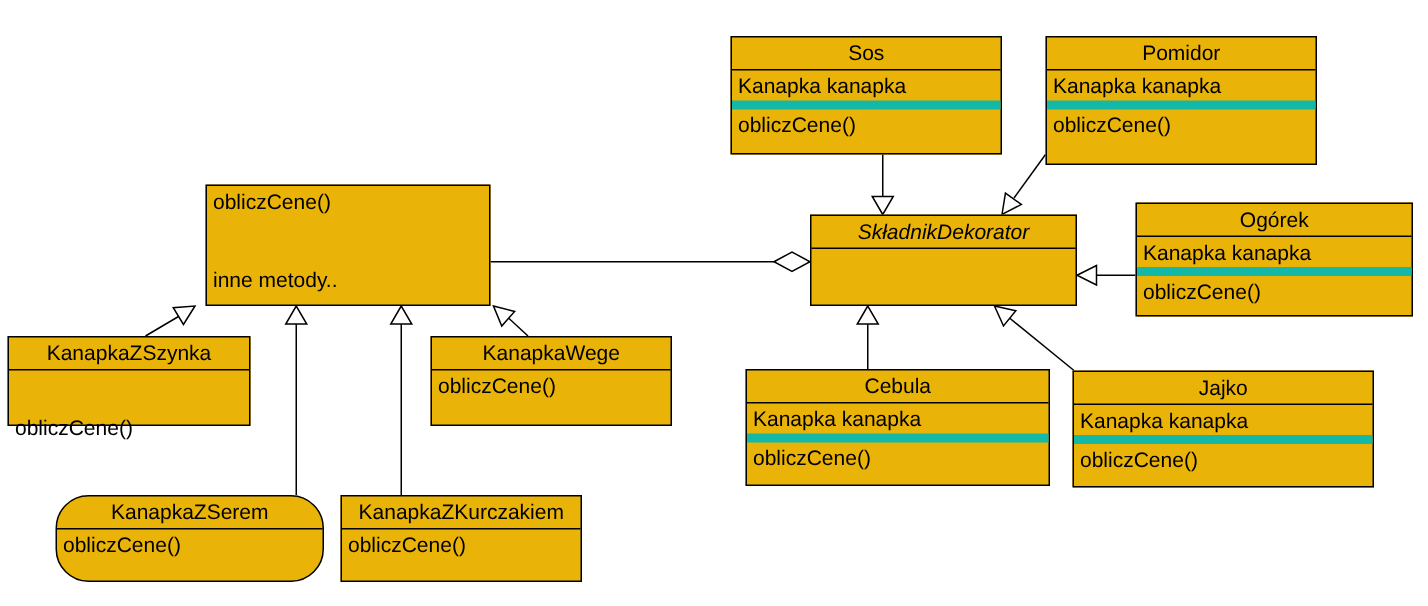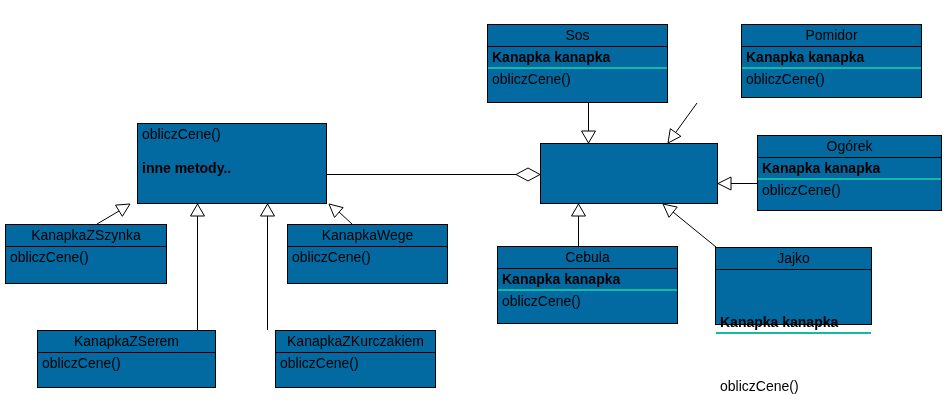--- a/index.html
+++ b/index.html
@@ -10,39 +10,39 @@
     background: #ffffff;
     font-family: "Liberation Sans", sans-serif;
     font-size: 14px;
     color: #000000;
     overflow: hidden;
   }
   #connections { position: absolute; left: 0; top: 0; z-index: 0; }
   .uml-class {
     position: absolute;
     z-index: 1;
-    background: #0369a1;
+    background: #eab308;
     border: 1px solid #000000;
     box-sizing: border-box;
     display: flex;
     flex-direction: column;
     line-height: 17px;
   }
   .uml-class .title {
     text-align: center;
     border-bottom: 1px solid #000000;
     padding: 2px 3px;
     white-space: nowrap;
     flex: 0 0 auto;
   }
   .uml-class .abstract { font-style: italic; }
   .uml-class .comp { padding: 2px 4px 1px 4px; white-space: nowrap; flex: 0 0 auto; }
-  .uml-class .sep { border-bottom: 2px solid #14b8a6; font-weight: bold; }
+  .uml-class .sep { border-bottom: 6px solid #14b8a6; }
   .uml-class .fill { flex: 1 1 auto; }
-  .uml-class .gap { margin-top: 14px; font-weight: bold; }
+  .uml-class .gap { margin-top: 32px; }
 </style>
 </head>
 <body>
 
 <div id="canvas">
 
   <svg id="connections" width="952" height="404" viewBox="0 0 952 404">
 
     <line x1="327" y1="174.5" x2="516" y2="174.5" stroke="#000" stroke-width="1"></line>
     <polygon points="516,174.5 528,168 540,174.5 528,181" fill="#ffffff" stroke="#000" stroke-width="1"></polygon>
@@ -74,66 +74,67 @@
     <line x1="352" y1="224" x2="339" y2="212" stroke="#000" stroke-width="1"></line>
     <polygon points="329,204 343.1,207.6 334.5,217.4" fill="#ffffff" stroke="#000" stroke-width="1"></polygon>
   </svg>
 
   <div class="uml-class" style="left:137px; top:123px; width:190px; height:81px;">
     <div class="comp">obliczCene()</div>
     <div class="comp gap fill">inne metody..</div>
   </div>
 
   <div class="uml-class" style="left:540px; top:143px; width:178px; height:61px;">
+    <div class="title abstract">SkładnikDekorator</div>
     <div class="comp fill"></div>
   </div>
 
   <div class="uml-class" style="left:487px; top:24px; width:181px; height:79px;">
     <div class="title">Sos</div>
     <div class="comp sep">Kanapka kanapka</div>
     <div class="comp fill">obliczCene()</div>
   </div>
 
-  <div class="uml-class" style="left:697px; top:24px; width:181px; height:74px;margin-left:44px;">
+  <div class="uml-class" style="left:697px; top:24px; width:181px; height:86px;">
     <div class="title">Pomidor</div>
     <div class="comp sep">Kanapka kanapka</div>
     <div class="comp fill">obliczCene()</div>
   </div>
 
   <div class="uml-class" style="left:757px; top:135px; width:185px; height:76px;">
     <div class="title">Ogórek</div>
     <div class="comp sep">Kanapka kanapka</div>
     <div class="comp fill">obliczCene()</div>
   </div>
 
-  <div class="uml-class" style="left:497px; top:246px; width:181px; height:78px;">
+  <div class="uml-class" style="left:497px; top:246px; width:203px; height:78px;">
     <div class="title">Cebula</div>
     <div class="comp sep">Kanapka kanapka</div>
     <div class="comp fill">obliczCene()</div>
   </div>
 
-  <div class="uml-class" style="left:715px; top:247px; width:157px; height:78px;gap:42px;">
+  <div class="uml-class" style="left:715px; top:247px; width:201px; height:78px;">
     <div class="title">Jajko</div>
     <div class="comp sep">Kanapka kanapka</div>
     <div class="comp fill">obliczCene()</div>
   </div>
 
-  <div class="uml-class" style="left:5px; top:224px; width:162px; height:60px;">
+  <div class="uml-class" style="left:5px; top:224px; width:162px; height:60px;gap:28px;">
     <div class="title">KanapkaZSzynka</div>
     <div class="comp fill">obliczCene()</div>
   </div>
 
   <div class="uml-class" style="left:287px; top:224px; width:161px; height:60px;justify-content:space-between;">
     <div class="title">KanapkaWege</div>
     <div class="comp fill">obliczCene()</div>
   </div>
 
-  <div class="uml-class" style="left:37px; top:330px; width:179px; height:58px;">
+  <div class="uml-class" style="left:37px; top:330px; width:179px; height:58px;border-radius:22px;">
     <div class="title">KanapkaZSerem</div>
     <div class="comp fill">obliczCene()</div>
   </div>
 
-  <div class="uml-class" style="left:227px; top:330px; width:161px; height:58px;margin-left:48px;">
+  <div class="uml-class" style="left:227px; top:330px; width:161px; height:58px;">
     <div class="title">KanapkaZKurczakiem</div>
     <div class="comp fill">obliczCene()</div>
   </div>
 
 </div>
 
 </body></html>

